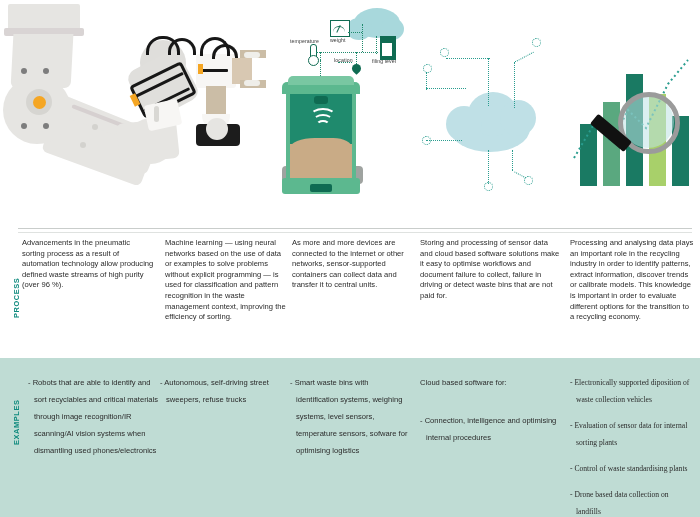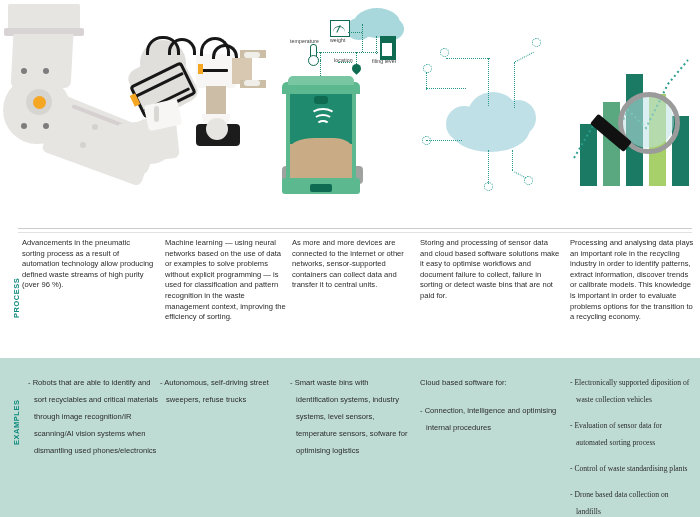--- a/index.html
+++ b/index.html
@@ -83,21 +83,21 @@
   .headings{position:relative;width:700px;height:0;}
   .col-head{position:absolute;font-size:8.6px;font-weight:bold;color:#0f8a7e;line-height:10.5px;}
   .hr-line{position:absolute;left:18px;width:674px;height:1px;background:#c9cdcb;}
   .side-label{position:absolute;font-size:7.4px;font-weight:bold;color:#0f8a7e;
               letter-spacing:.6px;transform:rotate(-90deg);transform-origin:left top;
               white-space:nowrap;}
   .body-col{position:absolute;font-size:7.6px;line-height:10.6px;color:#2b2b2b;}
   .ex-band{position:absolute;left:0;top:358px;width:700px;height:159px;background:#bfdcd4;}
   .ex-col{position:absolute;font-size:7.6px;line-height:17px;color:#2b2b2b;}
   .ex-item{margin-bottom:9px;padding-left:6px;text-indent:-6px;}
-  .ex-lead{margin-bottom:11px;}
+  .ex-lead{margin-bottom:21px;}
 </style>
 </head>
 <body>
 
 <div class="illustrations">
 
   <div class="abs arm-wrap">
     <div class="abs arm-mount"></div>
     <div class="abs arm-mount-lip"></div>
     <div class="abs arm-upper"></div>
@@ -247,41 +247,41 @@
 </div>
 
 <div class="hr-line" style="top:228px;"></div>
 <div class="hr-line" style="top:232px;background:#dfe2e0;"></div>
 
 <div class="side-label" style="left:12px;top:318px;">PROCESS</div>
 
 <div class="body-col" style="left:22px;top:238px;width:132px;">Advancements in the pneumatic sorting process as a result of automation technology allow producing defined waste streams of high purity (over 96 %).</div>
 <div class="body-col" style="left:165px;top:238px;width:122px;">Machine learning — using neural networks based on the use of data or examples to solve problems without explicit programming — is used for classification and pattern recognition in the waste management context, improving the efficiency of sorting.</div>
 <div class="body-col" style="left:292px;top:238px;width:124px;">As more and more devices are connected to the internet or other networks, sensor-supported containers can collect data and transfer it to central units.</div>
-<div class="body-col" style="left:420px;top:238px;width:140px;">Storing and processing of sensor data and cloud based software solutions make it easy to optimise workflows and document failure to collect, failure in sorting or detect waste bins that are not paid for.</div>
-<div class="body-col" style="left:570px;top:238px;width:124px;">Processing and analysing data plays an important role in the recycling industry in order to identify patterns, extract information, discover trends or calibrate models. This knowledge is important in order to evaluate problems options for the transition to a recycling economy.</div>
+<div class="body-col" style="left:420px;top:238px;width:140px;">Storing and processing of sensor data and cloud based software solutions make it easy to optimise workflows and document failure to collect, failure in driving or detect waste bins that are not paid for.</div>
+<div class="body-col" style="left:570px;top:238px;width:124px;">Processing and analysing data plays an important role in the recycling industry in order to identify patterns, extract information, discover trends or calibrate models. This knowledge is important in order to evaluate different options for the transition to a recycling economy.</div>
 
 <div class="ex-band"></div>
 <div class="side-label" style="left:12px;top:445px;">EXAMPLES</div>
 
 <div class="ex-col" style="left:28px;top:374px;width:132px;">
   <div class="ex-item">- Robots that are able to identify and sort recyclables and critical materials through image recognition/IR scanning/AI vision systems when dismantling used phones/electronics</div>
 </div>
 
 <div class="ex-col" style="left:160px;top:374px;width:122px;">
   <div class="ex-item">- Autonomous, self-driving street sweepers, refuse trucks</div>
 </div>
 
 <div class="ex-col" style="left:290px;top:374px;width:122px;">
-  <div class="ex-item">- Smart waste bins with identification systems, industry systems, level sensors, temperature sensors, sofware for optimising logistics</div>
+  <div class="ex-item">- Smart waste bins with identification systems, weighing systems, level sensors, temperature sensors, sofware for optimising logistics</div>
 </div>
 
 <div class="ex-col" style="left:420px;top:374px;width:142px;">
   <div class="ex-lead">Cloud based software for:</div>
   <div class="ex-item">- Connection, intelligence and optimising internal procedures</div>
 </div>
 
 <div class="ex-col" style="left:570px;top:374px;width:124px;font-family:Liberation Serif, serif;">
   <div class="ex-item">- Electronically supported diposition of waste collection vehicles</div>
-  <div class="ex-item">- Evaluation of sensor data for automated sorting process</div>
+  <div class="ex-item">- Evaluation of sensor data for internal sorting plants</div>
   <div class="ex-item">- Control of waste standardising plants</div>
   <div class="ex-item">- Drone based data collection on landfills</div>
 </div>
 
 </body></html>

